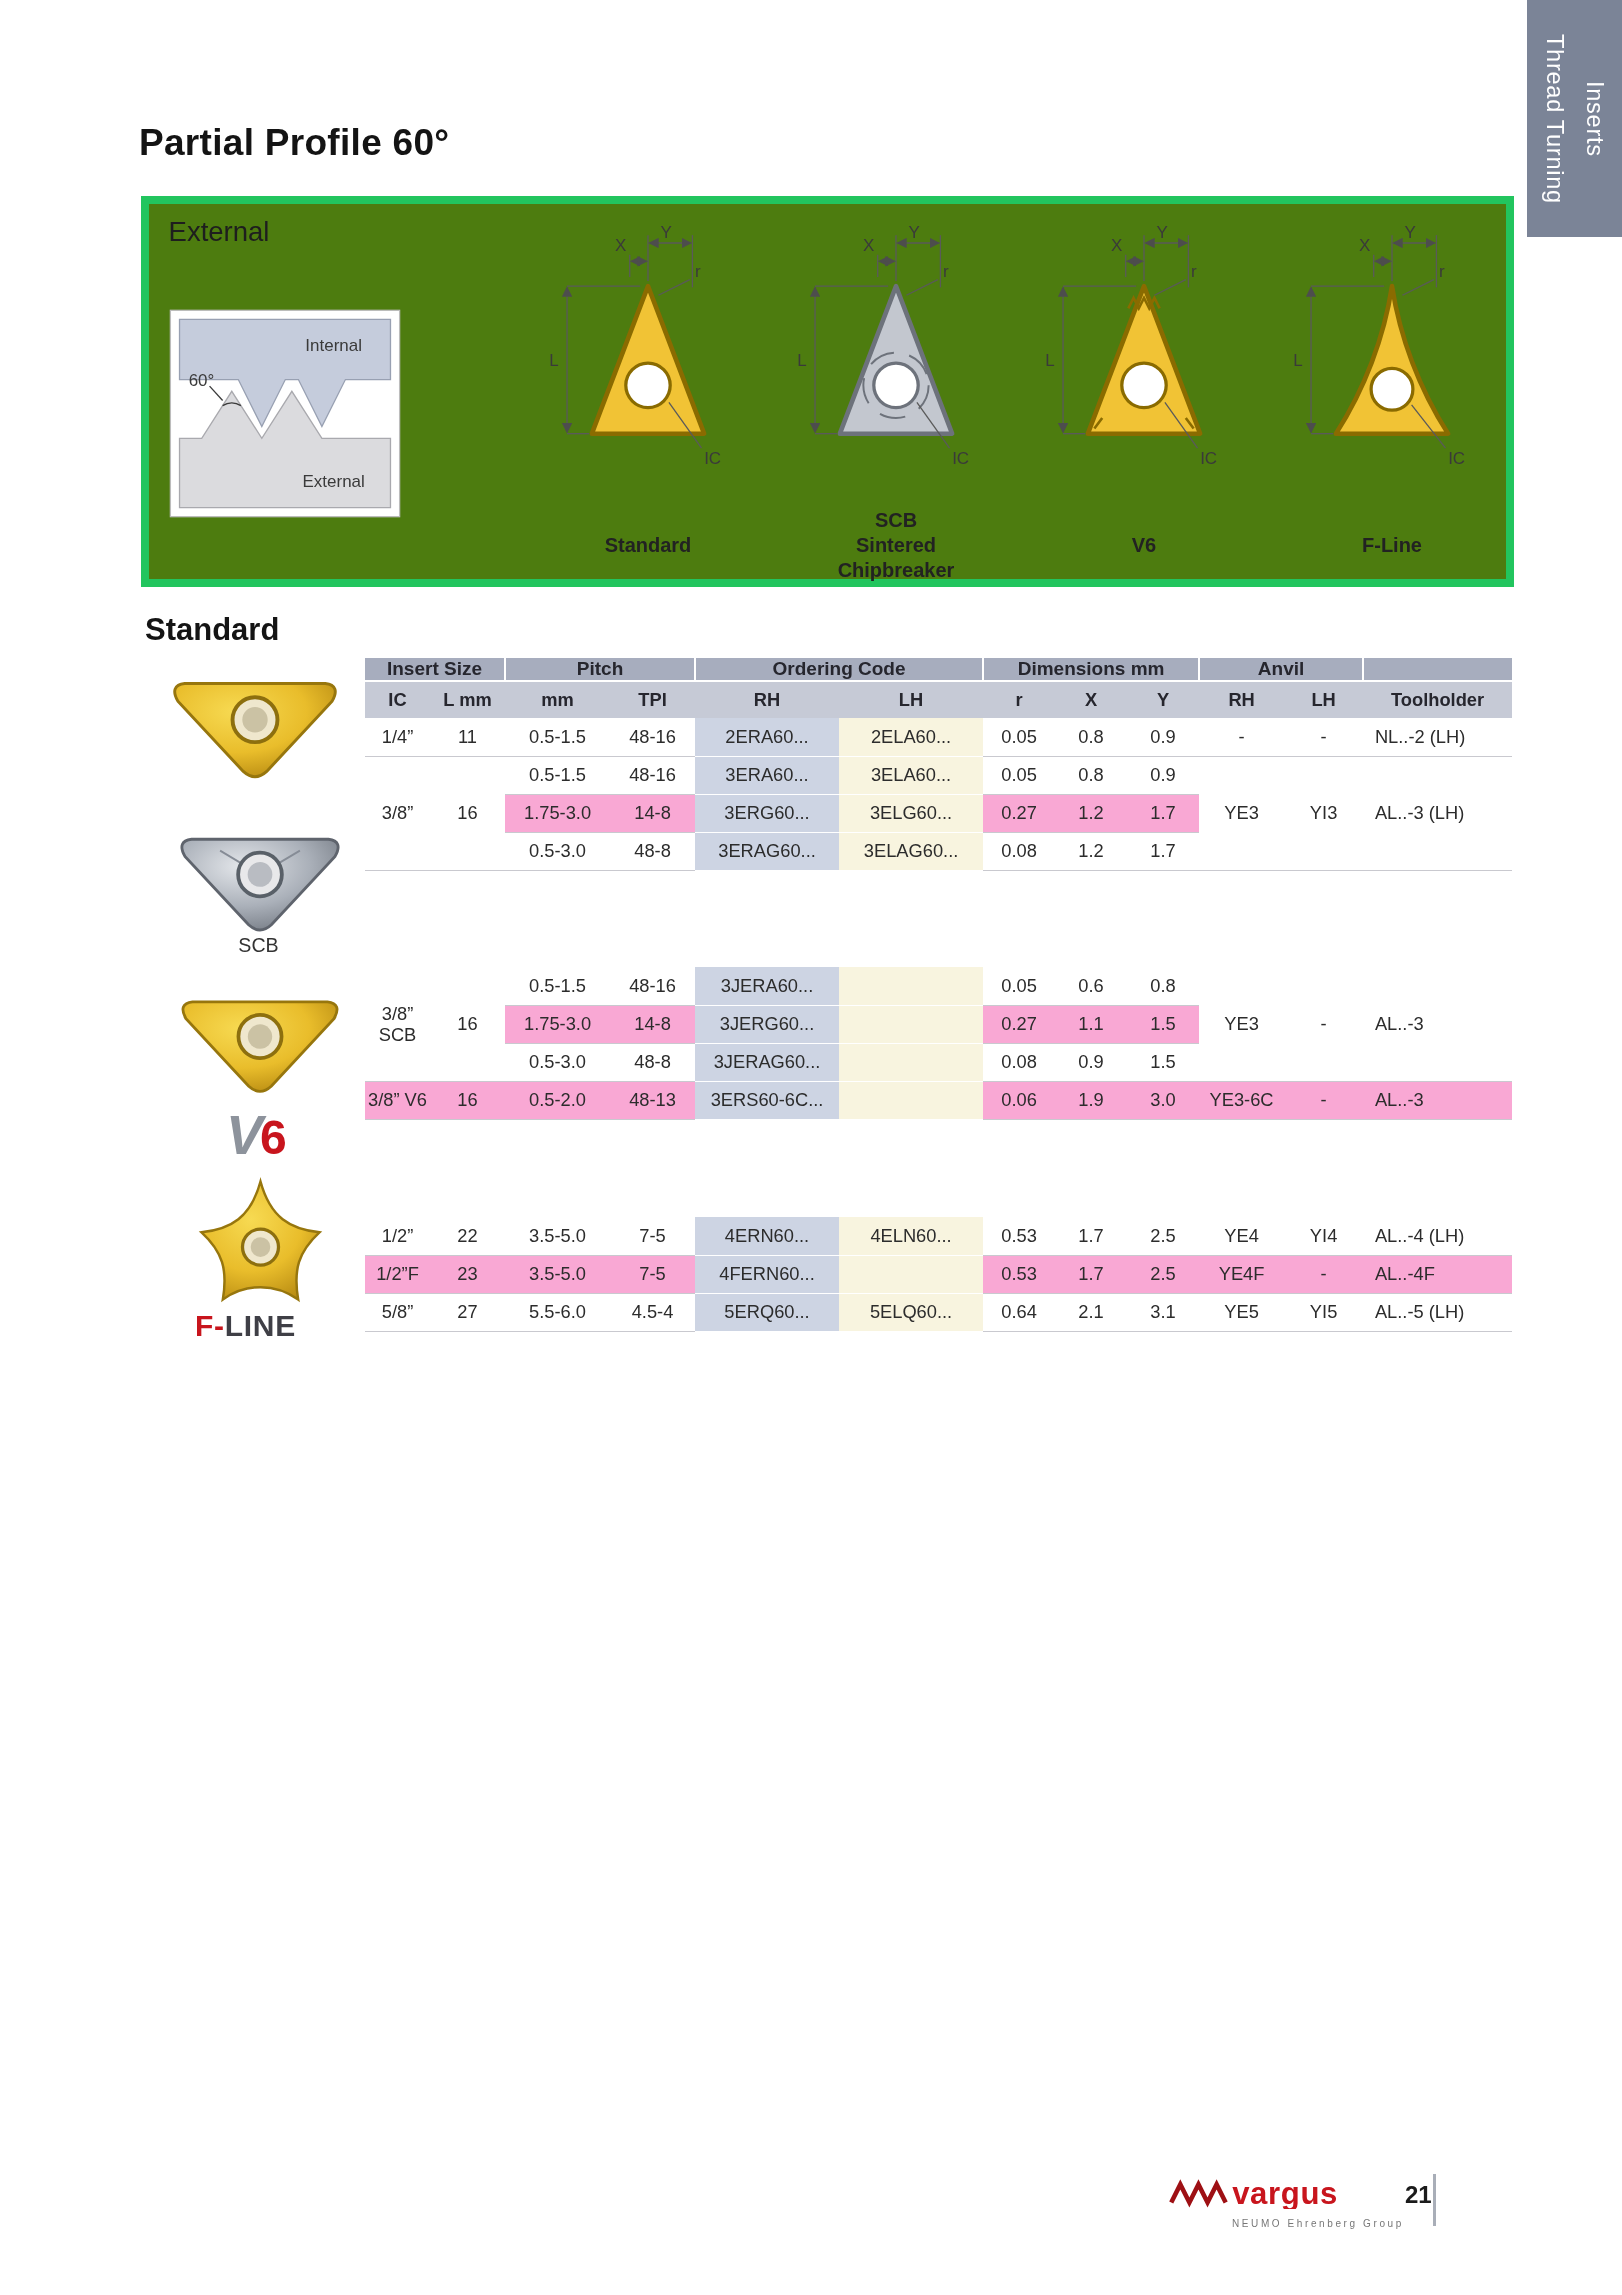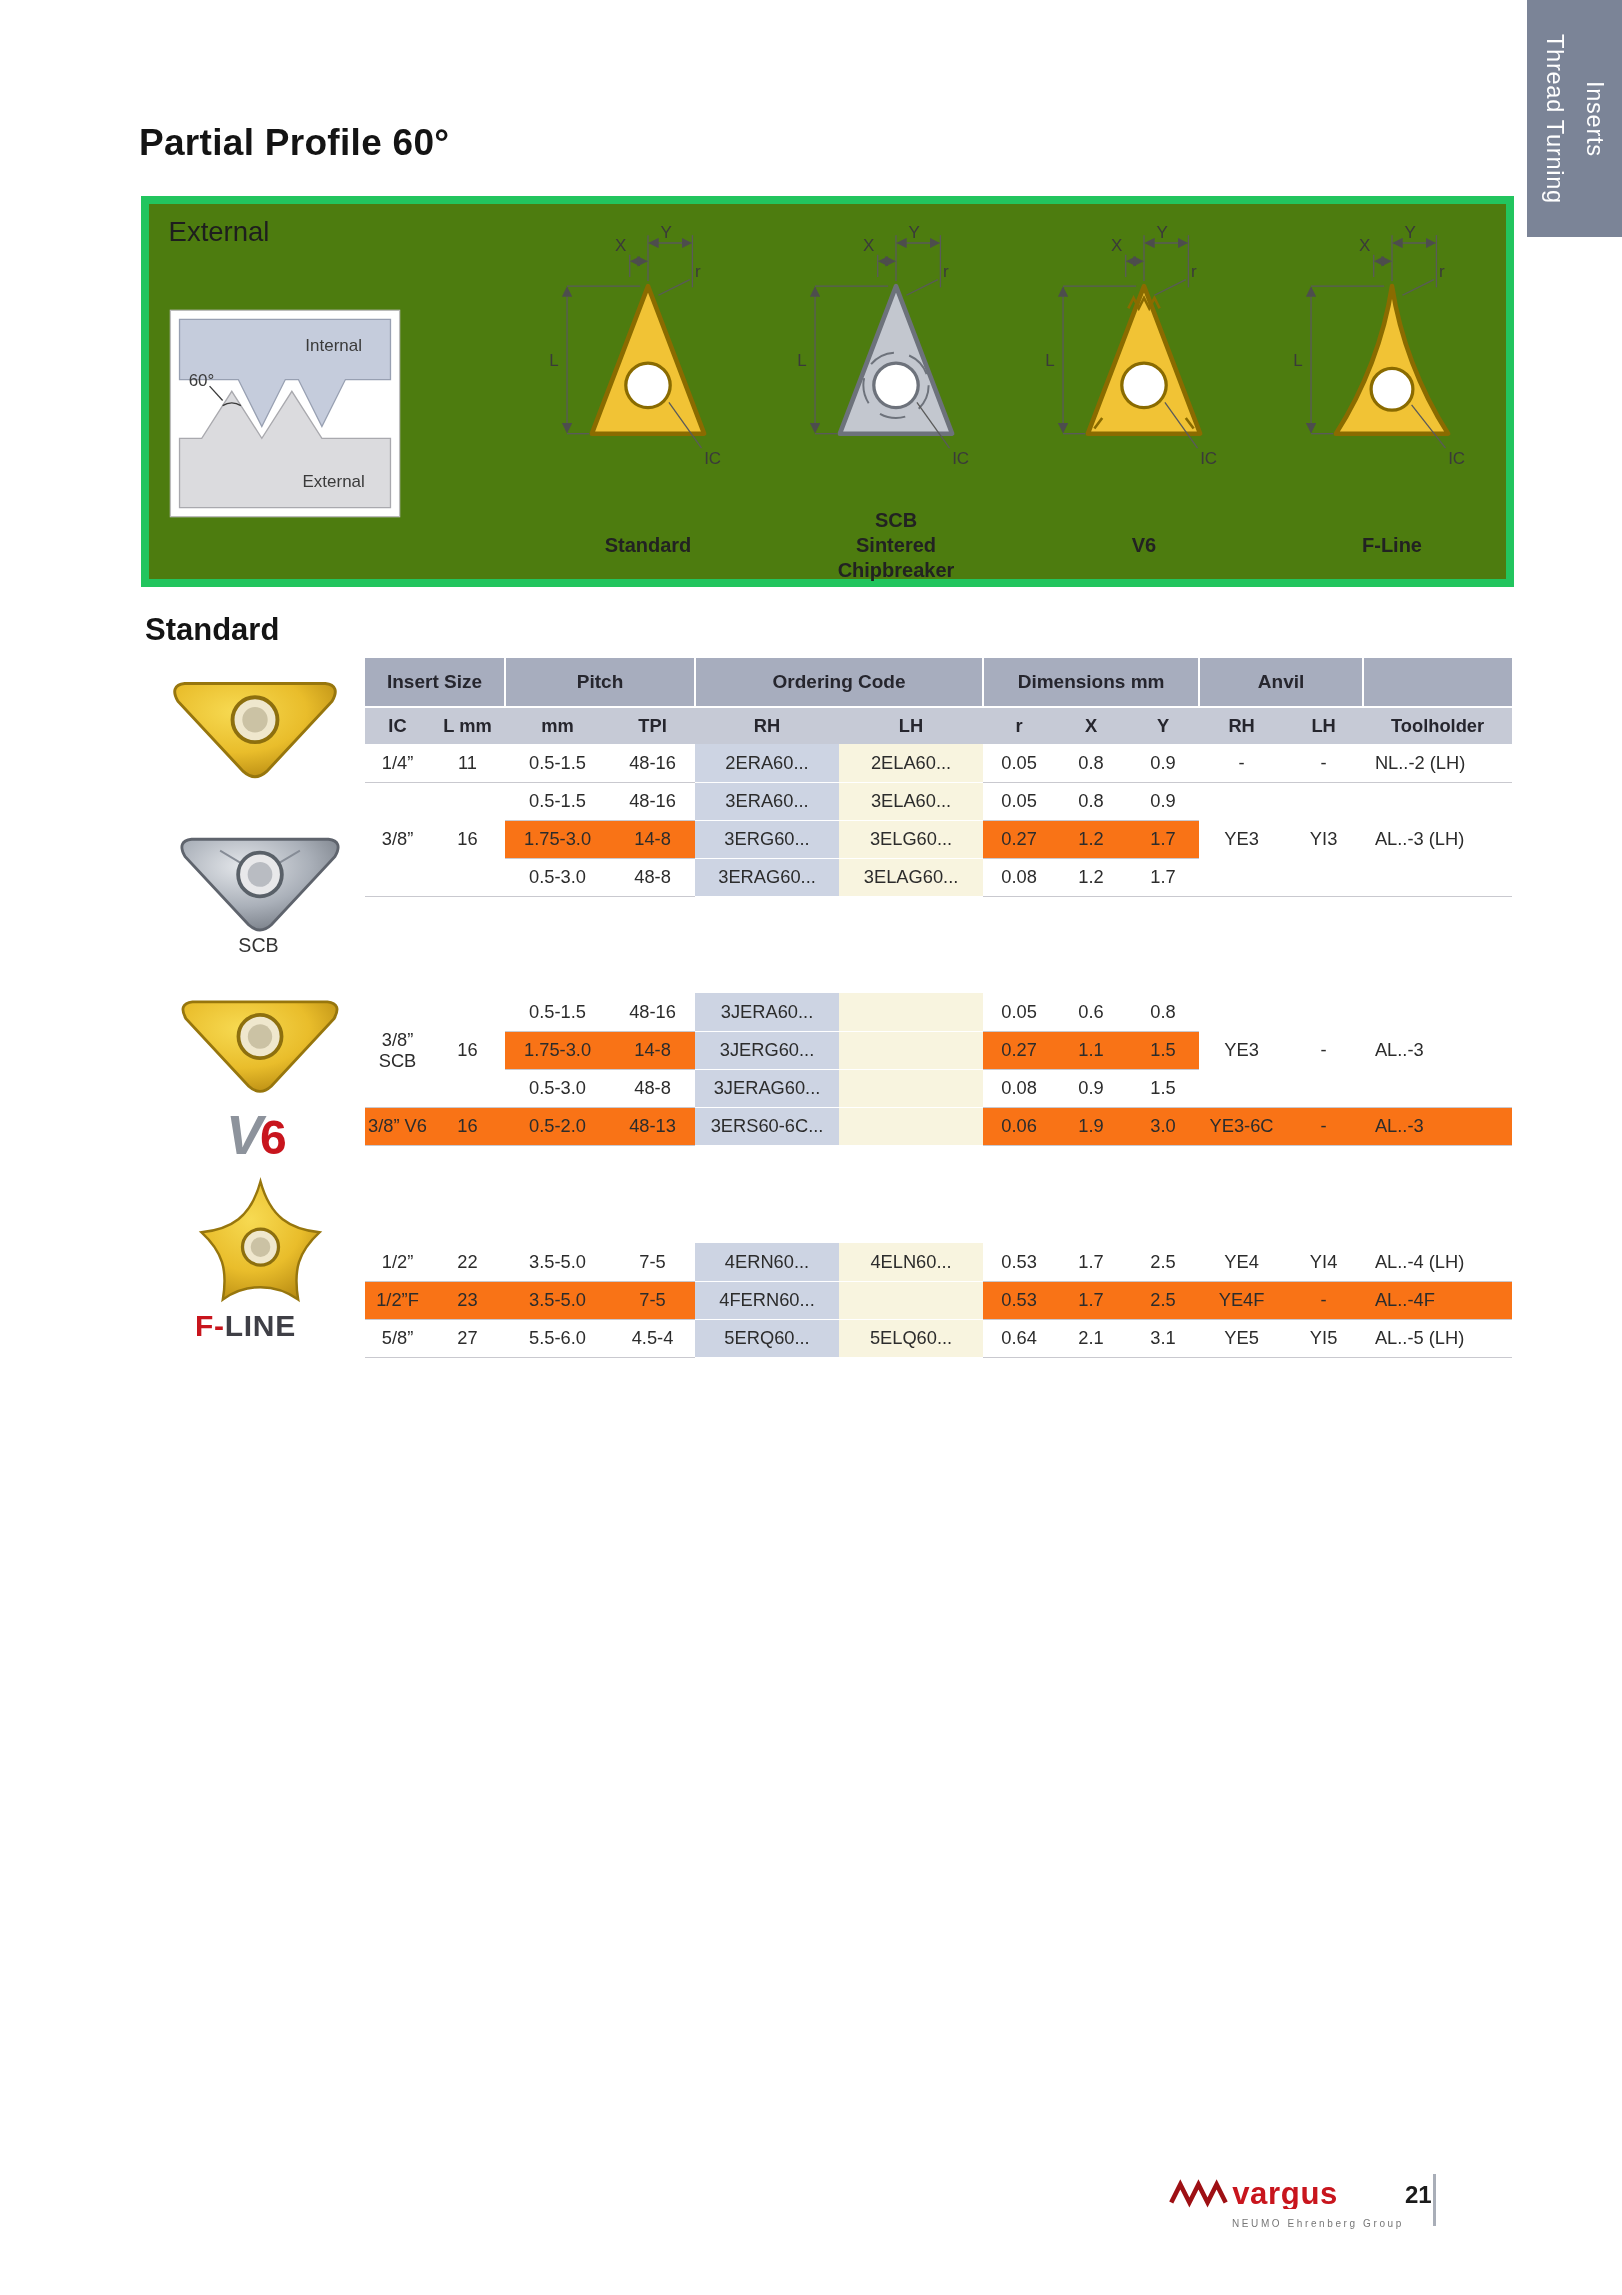--- a/index.html
+++ b/index.html
@@ -39,26 +39,26 @@
   .v6-v { color:#8d939c; font-size:55px; font-style:italic; letter-spacing:-2.6px; }
   .v6-6 { color:#c8151d; font-size:48px; }
   .fline-logo { position:absolute; left:195px; top:1309px; font-weight:900; font-size:30px; letter-spacing:0.7px; }
   .fline-red { color:#c8151d; }
   .fline-dark { color:#3f3f46; }
 
   
   .table-wrap { position:absolute; left:365px; top:658px; width:1146px; }
   table { border-collapse:collapse; width:100%; table-layout:fixed; }
   .group-th { background:#a7adbe; font-size:19px; font-weight:600; color:#26262e;
-    height:49px; border-right:2.6px solid #fff; border-bottom:2px solid #fff; }
+    height:23px; border-right:2.6px solid #fff; border-bottom:2px solid #fff; }
   .group-th:last-child { border-right:none; }
   .col-th { background:#c6cad6; font-size:18.3px; font-weight:700; color:#26262e; height:37px; }
   td.data { height:38px; font-size:18.3px; color:#2c2c2c; text-align:center; background:#fff;
     border-bottom:1.3px solid #c9c9cf; white-space:pre-line; line-height:1.15; }
-  tr.shade td.data { background:#f97316; }
+  tr.shade td.data { background:#f9a8d4; }
   td.data.cell-rh { background:#cdd4e3; border-bottom:1.3px solid #fff; }
   td.data.cell-lh { background:#f8f4df; border-bottom:1.3px solid #fff; }
   tr.shade td.data.cell-rh { background:#cdd4e3; }
   tr.shade td.data.cell-lh { background:#f8f4df; }
   td.data.cell-left { text-align:left; padding-left:11.8px; }
   tr.spacer td { border:none; background:#fff; }
 
   
   .footer { position:absolute; top:2174px; left:1165px; display:flex; align-items:flex-start; gap:1px; }
   .brand-sub { font-size:10px; letter-spacing:2.6px; color:#777; margin-top:7px; padding-left:67px; white-space:nowrap;text-align:center; }

